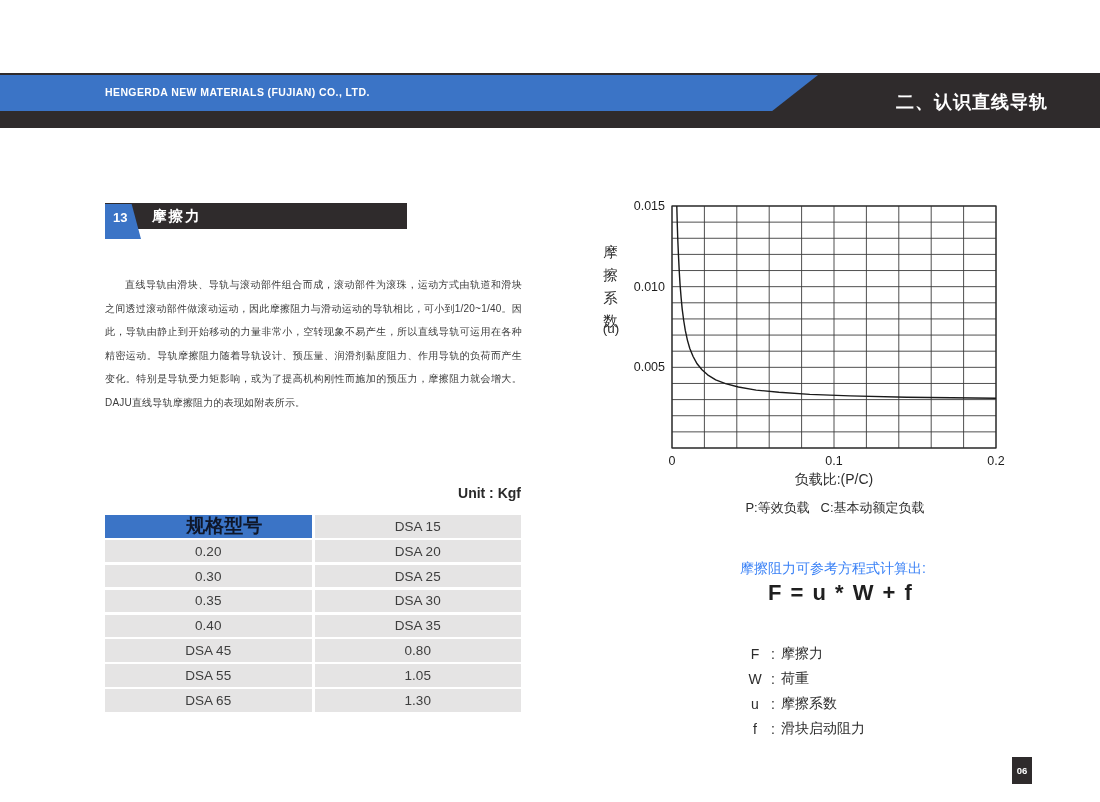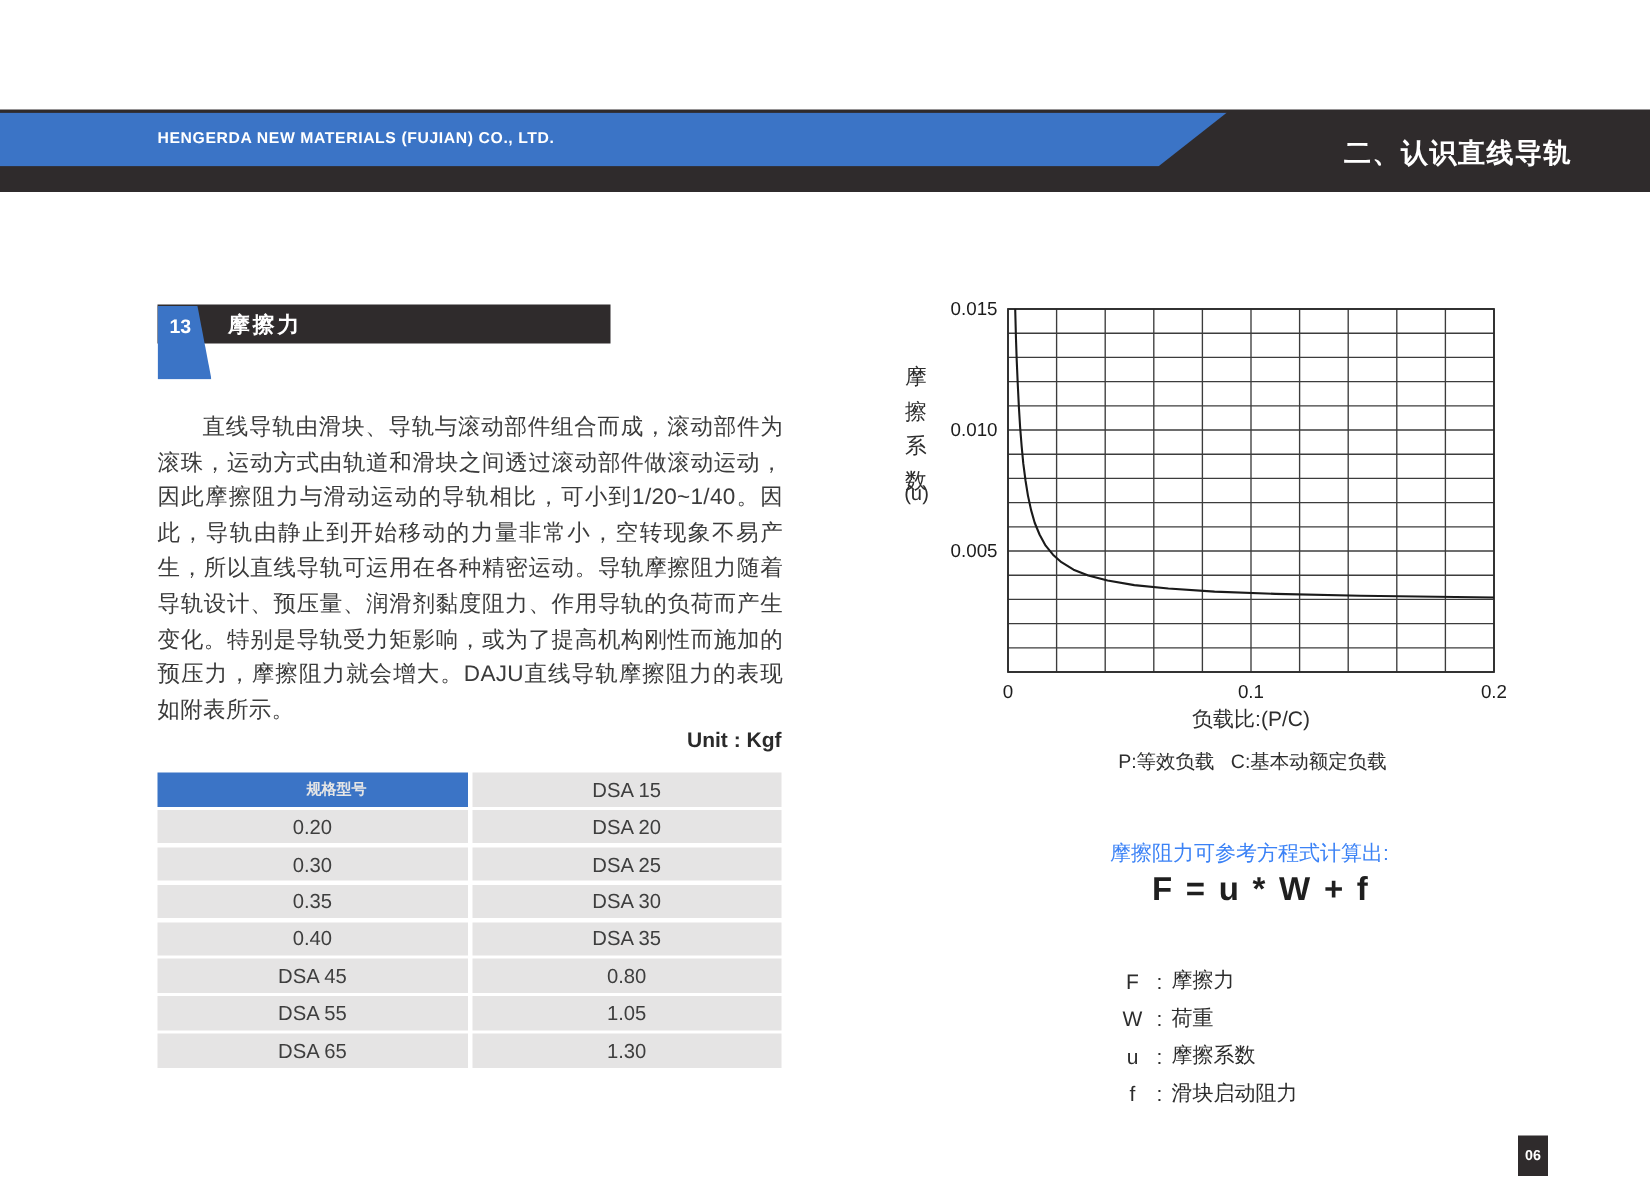--- a/index.html
+++ b/index.html
@@ -10,38 +10,38 @@
   .hdr-dark{position:absolute;left:0;top:53px;width:1100px;height:55px;background:#2f2b2c;}
   .hdr-blue{position:absolute;left:0;top:55px;width:818px;height:36px;background:#3b74c6;
             clip-path:polygon(0 0,100% 0,94.4% 100%,0 100%);}
   .hdr-company{position:absolute;left:105px;top:66px;color:#ffffff;font-size:10.5px;
                font-weight:bold;letter-spacing:.4px;}
   .hdr-chapter{position:absolute;left:852px;top:70px;width:240px;color:#ffffff;
                font-size:18px;font-weight:bold;letter-spacing:1px;text-align:center;}
 
   
   .sec-bar{position:absolute;left:105px;top:183px;width:302px;height:26px;background:#2f2b2c;}
-  .sec-badge{position:absolute;left:105px;top:184px;width:36px;height:49px;background:#3b74c6;
+  .sec-badge{position:absolute;left:105px;top:184px;width:36px;height:35px;background:#3b74c6;
              clip-path:polygon(0 0,74% 0,100% 100%,0 100%);}
   .sec-badge span{position:absolute;left:8px;top:6px;color:#fff;font-size:13px;font-weight:bold;}
   .sec-title{position:absolute;left:152px;top:187px;color:#ffffff;font-size:14.5px;
              font-weight:bold;letter-spacing:2px;}
 
   
-  .body-par{position:absolute;left:105px;top:253px;width:417px;font-size:15px;
+  .body-par{position:absolute;left:105px;top:253px;width:417px;font-size:10px;
             line-height:23.6px;color:#3b3b3b;text-align:justify;text-indent:2em;
             letter-spacing:.2px;}
 
   
   .unit-label{position:absolute;left:105px;top:465px;width:416px;text-align:right;
               font-size:14px;font-weight:600;color:#2a2a2a;}
   .spec-table{position:absolute;left:105px;top:495px;width:416px;display:grid;
               grid-template-columns:1fr 1fr;column-gap:3px;row-gap:2.3px;
               grid-auto-rows:22.6px;}
-  .spec-table .hcell{background:#3b74c6;color:#e5e5e5;font-size:10px;font-weight:bold;
+  .spec-table .hcell{background:#3b74c6;color:#0f172a;font-size:19px;font-weight:bold;
                      display:flex;align-items:center;justify-content:center;padding-left:32px;}
   .spec-table .cell{background:#e5e4e4;color:#3e3e3e;font-size:13.5px;
                     display:flex;align-items:center;justify-content:center;}
 
   
   .chart-wrap{position:absolute;left:585px;top:168px;width:430px;height:290px;}
   .ylab-v{position:absolute;left:602px;top:221px;width:17px;font-size:14.5px;color:#2d2d2d;
           line-height:23px;word-break:break-all;text-align:center;}
   .ylab-u{position:absolute;left:594px;top:301px;width:34px;font-size:13.5px;color:#2d2d2d;
           text-align:center;}

